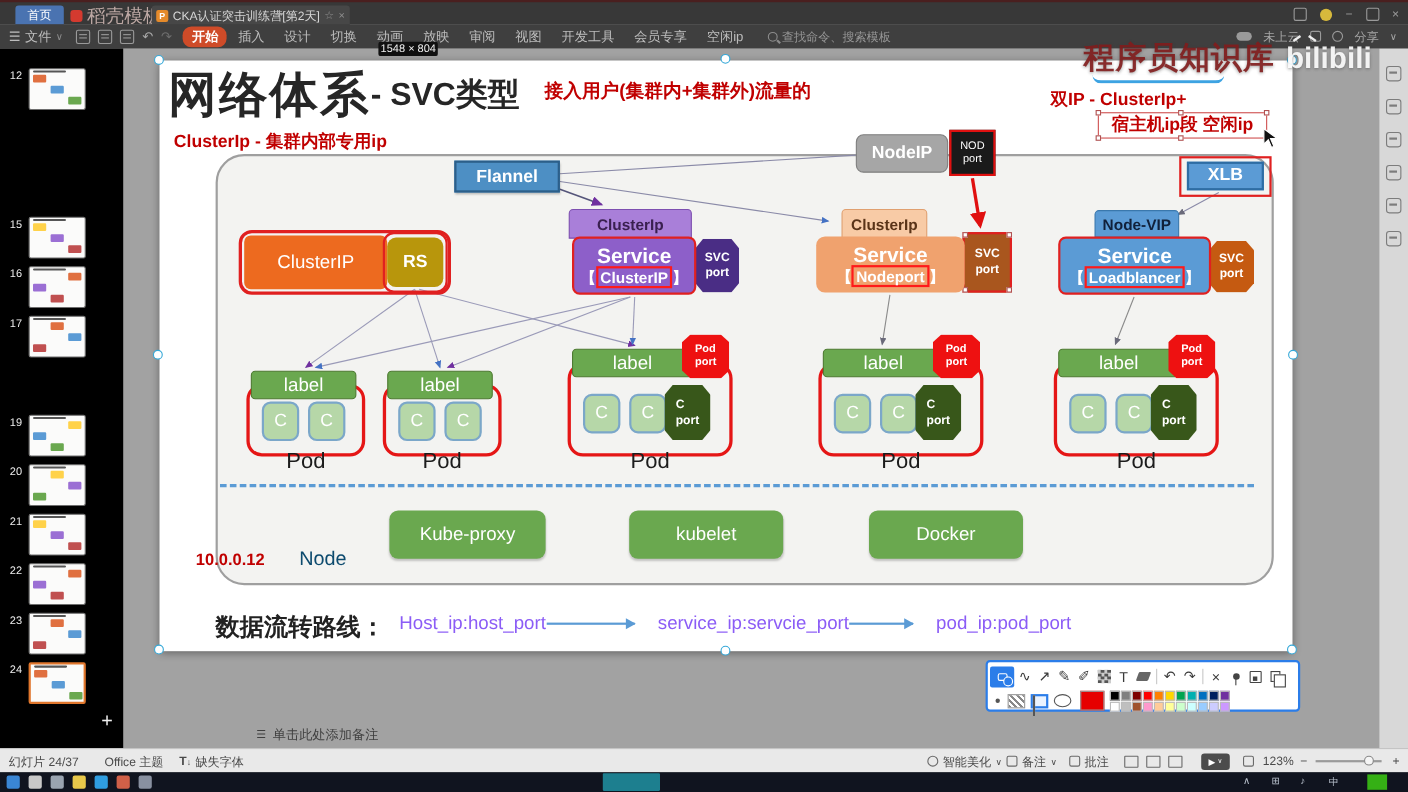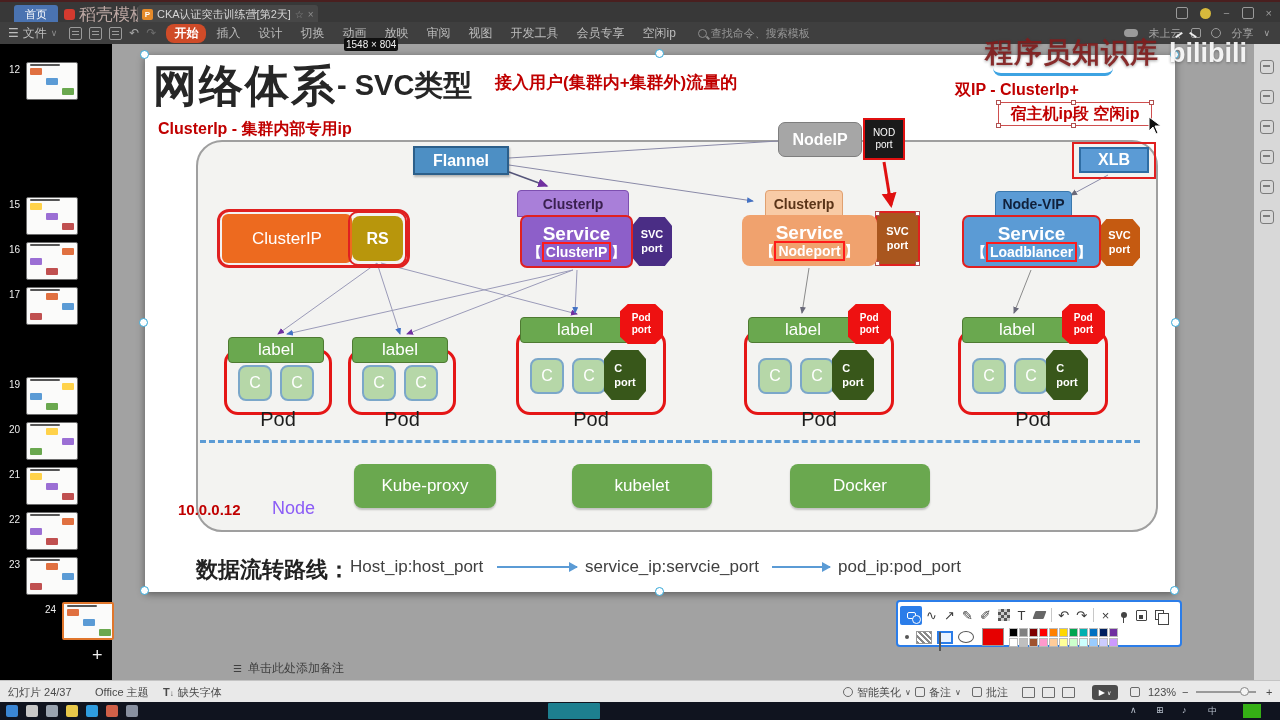--- a/index.html
+++ b/index.html
@@ -90,24 +90,24 @@
   .pod-label { position:absolute; background:var(--green); border:1px solid #4e7a32; border-radius:4px; color:#fff; font-size:17px; text-align:center; z-index:3; }
   .pod-outline { position:absolute; border:3px solid #e51616; border-radius:14px; z-index:2; }
   .cbox { position:absolute; width:34px; height:36px; background:var(--green_light); border:2px solid #7ba7c9; border-radius:8px; color:#fff; font-size:16px; text-align:center; line-height:32px; z-index:3; }
   .cport { position:absolute; width:42px; height:50px; background:var(--green_dark); color:#fff; font-size:11px; font-weight:bold; line-height:1.3; z-index:4; display:flex; align-items:center; justify-content:center; clip-path:polygon(18% 0,82% 0,100% 18%,100% 82%,82% 100%,18% 100%,0 82%,0 18%); }
   .podport { position:absolute; width:43px; height:40px; background:var(--red_box); color:#fff; font-size:10px; font-weight:bold; line-height:1.25; z-index:4; display:flex; align-items:center; justify-content:center; clip-path:polygon(18% 0,82% 0,100% 18%,100% 82%,82% 100%,18% 100%,0 82%,0 18%); }
   .pod-cap { position:absolute; font-size:20px; color:#1c1c1c; text-align:center; z-index:3; }
 
   .dash-sep { left:55px; top:385px; width:940px; border-top:3.5px dashed var(--dashed); z-index:2; }
   .daemon { position:absolute; top:409px; height:44px; background:var(--green); border-radius:8px; color:#fff; font-size:17px; display:flex; align-items:center; justify-content:center; box-shadow:0 2px 2px rgba(0,0,0,.2); z-index:2; }
   .node-ip-addr { left:33px; top:446px; font-size:15px; font-weight:bold; color:var(--accent_red); z-index:2; }
-  .node-cap { left:127px; top:443px; font-size:18px; color:#8b5cf6; z-index:2; }
+  .node-cap { left:127px; top:443px; font-size:18px; color:#0c4a6e; z-index:2; }
 
   .flow-title { left:51px; top:500px; font-size:22px; font-weight:bold; color:#222; }
-  .flow-step { top:502px; font-size:17px; color:#404040; }
+  .flow-step { top:502px; font-size:17px; color:#8b5cf6;margin-left:13px; }
   .flow-arrow { top:511px; height:2px; background:#5b9bd5; }
   .flow-arrow::after { content:""; position:absolute; right:-1px; top:-4px; border-left:9px solid #5b9bd5; border-top:5px solid transparent; border-bottom:5px solid transparent; }
 
   .handle { position:absolute; width:9px; height:9px; background:#fff; border:1.5px solid #35a8d8; border-radius:50%; z-index:8; }
 
   
   .anno { position:absolute; left:896px; top:600px; width:286px; height:47px; background:#fff; border:2px solid #2b7de9; border-radius:4px; z-index:40; }
   .anno-row1 { position:absolute; left:2px; top:2px; height:22px; display:flex; align-items:center; gap:1px; }
   .at { width:17px; height:19px; display:flex; align-items:center; justify-content:center; font-size:13px; color:#3a3a3a; }
   .at.active { background:#2b7de9; color:#fff; border-radius:2px; width:22px; }
@@ -304,21 +304,21 @@
       </div>
       <div class="thumb-item" style="top: 511px;">
         <div class="thumb-num">23</div>
         <div class="thumb-box">
           <div class="mini" style="left: 3px; top: 25px; width: 12px; height: 7px; background: rgb(192, 80, 80);"></div>
           <div class="mini" style="left: 19px; top: 5px; width: 12px; height: 7px; background: rgb(224, 112, 64);"></div>
           <div class="mini" style="left: 35px; top: 15px; width: 12px; height: 7px; background: rgb(91, 155, 213);"></div>
           <div class="mini" style="left: 3px; top: 1px; width: 30px; height: 2px; background: rgb(85, 85, 85);"></div>
         </div>
       </div>
-      <div class="thumb-item" style="top: 556px; margin-left: 36px;">
+      <div class="thumb-item" style="top: 556px;">
         <div class="thumb-num">24</div>
         <div class="thumb-box sel">
           <div class="mini" style="left: 3px; top: 5px; width: 12px; height: 7px; background: rgb(224, 112, 64);"></div>
           <div class="mini" style="left: 19px; top: 15px; width: 12px; height: 7px; background: rgb(91, 155, 213);"></div>
           <div class="mini" style="left: 35px; top: 25px; width: 12px; height: 7px; background: rgb(106, 168, 79);"></div>
           <div class="mini" style="left: 3px; top: 1px; width: 30px; height: 2px; background: rgb(85, 85, 85);"></div>
         </div>
       </div>
       <div class="thumb-add" style="top: 601px;">+</div>
     </div>

